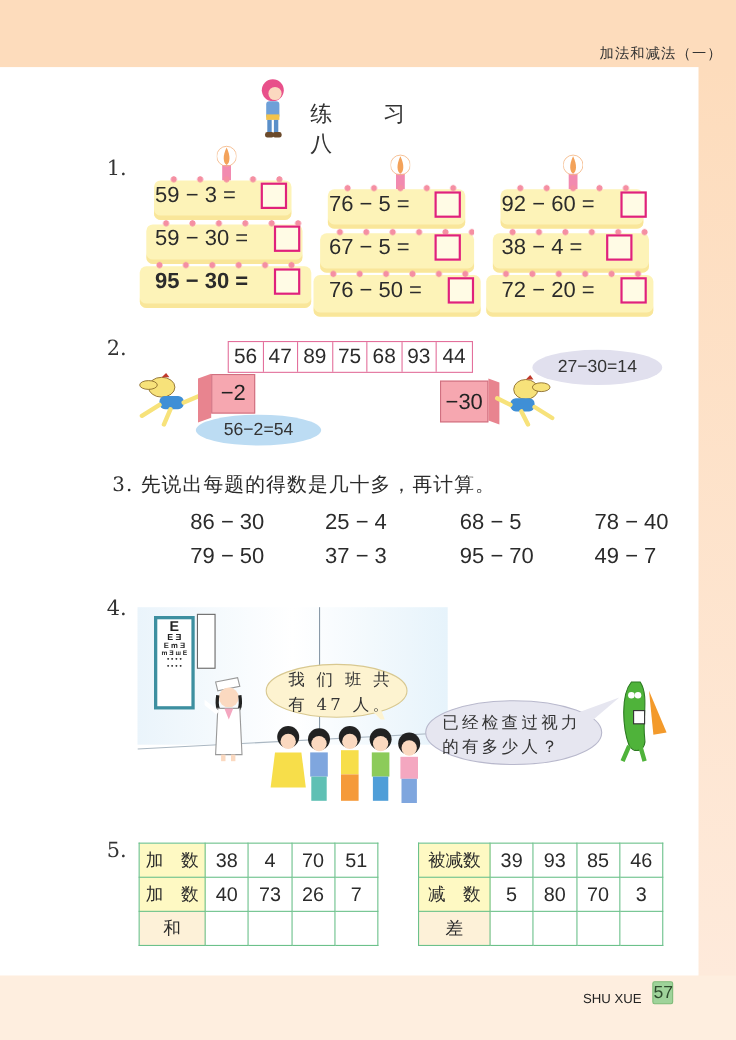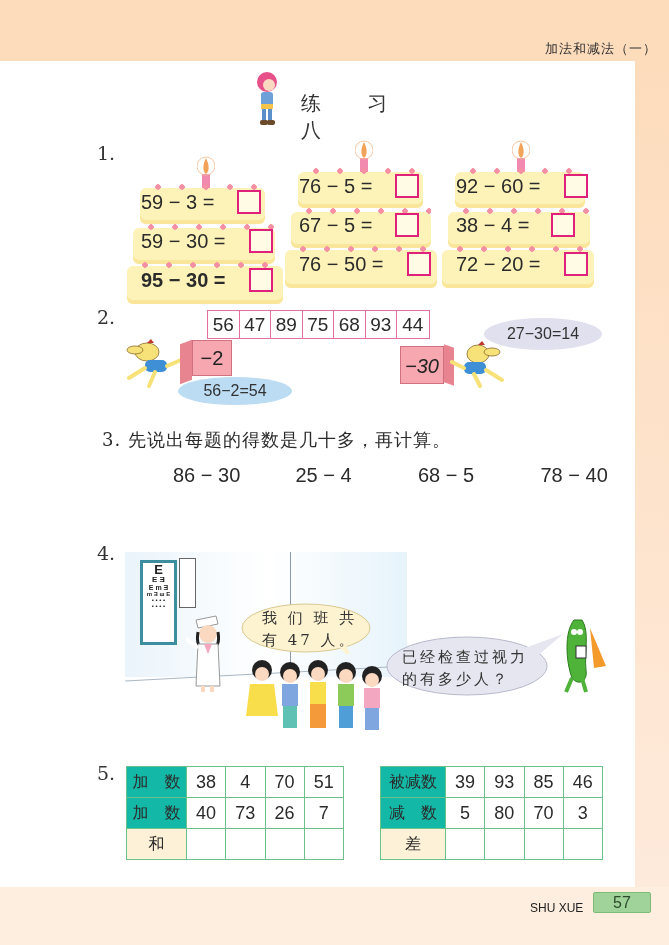--- a/index.html
+++ b/index.html
@@ -21,27 +21,27 @@
   .page-footer {
     position: absolute; left: 0; top: 887px; width: 669px; height: 58px;
     background: #feeedf;
   }
   .right-strip {
     position: absolute; left: 635px; top: 61px; width: 34px; height: 826px;
     background: linear-gradient(180deg, #fddcbc, #feeadb);
   }
   .footer-text { position: absolute; left: 530px; top: 901px; font-size: 12px; color: #222; }
   .page-number {
-    position: absolute; left: 593px; top: 892px; width: 58px; height: 21px;
+    position: absolute; left: 593px; top: 892px; width: 19px; height: 21px;
     background: #9fd39a; border: 1px solid #7dbb77; border-radius: 2px;
     font-size: 16px; color: #2d4a2b; text-align: center; line-height: 20px;
   }
 
   
-  .title-wrap { position: absolute; left: 253px; top: 70px; width: 180px; height: 56px; text-decoration: underline; }
+  .title-wrap { position: absolute; left: 234px; top: 70px; width: 180px; height: 56px; text-decoration: underline; }
   .mascot-girl { position: absolute; left: 0; top: 0; width: 28px; height: 56px; }
   .exercise-title {
     position: absolute; left: 48px; top: 20px; font-family: "DejaVu Serif", serif;
     font-size: 20px; letter-spacing: 20px; color: #333;
   }
 
   .qnum {
     position: absolute; font-family: "DejaVu Serif", "Liberation Serif", serif;
     font-size: 19px; color: #333;
   }
@@ -99,21 +99,21 @@
     position: absolute; font-family: "DejaVu Serif", serif; color: #333; font-size: 15px;
     line-height: 22px; letter-spacing: 3px; text-align: left;
   }
 
   
   .tbl { position: absolute; border-collapse: collapse; }
   .tbl td {
     border: 1.5px solid #6cc18b; height: 31px; text-align: center;
     font-size: 18px; color: #2b2b2b; padding: 0;
   }
-  .tbl td.hdr { background: #14b8a6; font-family: Liberation Sans, sans-serif; font-size: 16px; }
+  .tbl td.hdr { background: #fef9c3; font-family: Liberation Sans, sans-serif; font-size: 16px; }
   .tbl td.res { background: #fdf1d8; font-family: "DejaVu Serif", serif; font-size: 16px; }
 </style>
 </head>
 <body>
 
 <div class="header-band"></div>
 <div class="chapter-title">加法和减法（一）</div>
 <div class="right-strip"></div>
 <div class="content"></div>
 <div class="page-footer"></div>
@@ -127,21 +127,21 @@
     <rect x="9" y="39" width="4" height="12" fill="#5a8fc9"></rect>
     <rect x="15" y="39" width="4" height="12" fill="#5a8fc9"></rect>
     <rect x="7" y="50" width="8" height="5" rx="2" fill="#6b4a2b"></rect>
     <rect x="14" y="50" width="8" height="5" rx="2" fill="#6b4a2b"></rect>
   </svg>
   <div class="exercise-title">练 习 八</div>
 </div>
 
 <div class="qnum" style="left:97px;top:142px;">1.</div>
 
-<div class="cake" style="left:125px;top:144px;">
+<div class="cake" style="left:125px;top:120px;">
   <svg class="candle" viewBox="0 0 18 46">
       <path d="M9 14 C5 22 6 28 9 30 C12 28 13 22 9 14Z" fill="#f3a25a"></path>
       <rect x="5" y="30" width="8" height="14" fill="#f28ab0"></rect>
       <circle cx="9" cy="22" r="9" fill="none" stroke="#f5b98a" stroke-width="0.8"></circle>
     </svg>
   <div class="tier" style="left:15px;top:44px;width:125px;height:36px;">
       <div class="dots"></div>
     </div>
   <div class="tier" style="left:8px;top:84px;width:142px;height:36px;">
       <div class="dots"></div>
@@ -218,41 +218,47 @@
   <ellipse cx="22" cy="14" rx="12" ry="9" fill="#f7e27a" stroke="#8a6a2a" stroke-width="0.8"></ellipse>
   <ellipse cx="10" cy="12" rx="8" ry="4" fill="#f7e27a" stroke="#8a6a2a" stroke-width="0.8"></ellipse>
   <path d="M22 5 l4 -4 l3 4 z" fill="#c0392b"></path>
   <rect x="20" y="22" width="22" height="12" rx="5" fill="#3f8fd6"></rect>
   <path d="M20 30 L4 40 M30 34 L24 48 M42 28 L56 22" stroke="#f7e27a" stroke-width="4" stroke-linecap="round"></path>
 </svg>
 <div class="machine-side" style="left:180px;top:342px;width:12px;height:40px;transform:skewY(-20deg);"></div>
 <div class="machine" style="left:192px;top:340px;width:40px;height:36px;">−2</div>
 <div class="bubble" style="left:178px;top:377px;width:114px;height:28px;line-height:28px;background:#bcdcf3;">56−2=54</div>
 
-<div class="machine" style="left:400px;top:346px;width:44px;height:38px;line-height:38px;font-style:italic;">−30</div>
+<div class="machine" style="left:400px;top:346px;width:44px;height:38px;line-height:38px;">−30</div>
 <div class="machine-side" style="left:444px;top:346px;width:10px;height:38px;transform:skewY(20deg);"></div>
 <svg class="dog" style="left:448px;top:340px;width:58px;height:48px;" viewBox="0 0 58 48">
   <ellipse cx="30" cy="14" rx="11" ry="9" fill="#f7e27a" stroke="#8a6a2a" stroke-width="0.8"></ellipse>
   <ellipse cx="44" cy="12" rx="8" ry="4" fill="#f7e27a" stroke="#8a6a2a" stroke-width="0.8"></ellipse>
   <path d="M30 5 l4 -4 l3 4 z" fill="#c0392b"></path>
   <rect x="16" y="22" width="22" height="12" rx="5" fill="#3f8fd6"></rect>
   <path d="M38 30 L54 40 M26 34 L32 46 M16 28 L4 22" stroke="#f7e27a" stroke-width="4" stroke-linecap="round"></path>
 </svg>
 <div class="bubble" style="left:484px;top:318px;width:118px;height:32px;line-height:32px;background:#e1e0ee;">27−30=14</div>
 
 <div class="q3-instruction">
   <span>3.</span>
   <span>先说出每题的得数是几十多，再计算。</span>
 </div>
 <div class="q3-grid">
   <div class="q3-row">
     <span>86 − 30</span>
     <span>25 − 4</span>
     <span>68 − 5</span>
     <span>78 − 40</span>
+  </div>
+  <div class="q3-row">
+    <span>79 − 50</span>
+    <span>37 − 3</span>
+    <span>95 − 70</span>
+    <span>49 − 7</span>
   </div>
 </div>
 
 <div class="qnum" style="left:97px;top:542px;">4.</div>
 <div class="scene"></div>
 <div style="position:absolute;left:290px;top:552px;width:1px;height:118px;background:#8a9aa8;"></div>
 <div class="floor-line"></div>
 <div class="eye-chart">
   <span style="font-size:13px;">E</span>
   <span style="font-size:8px;">E Ǝ</span>

